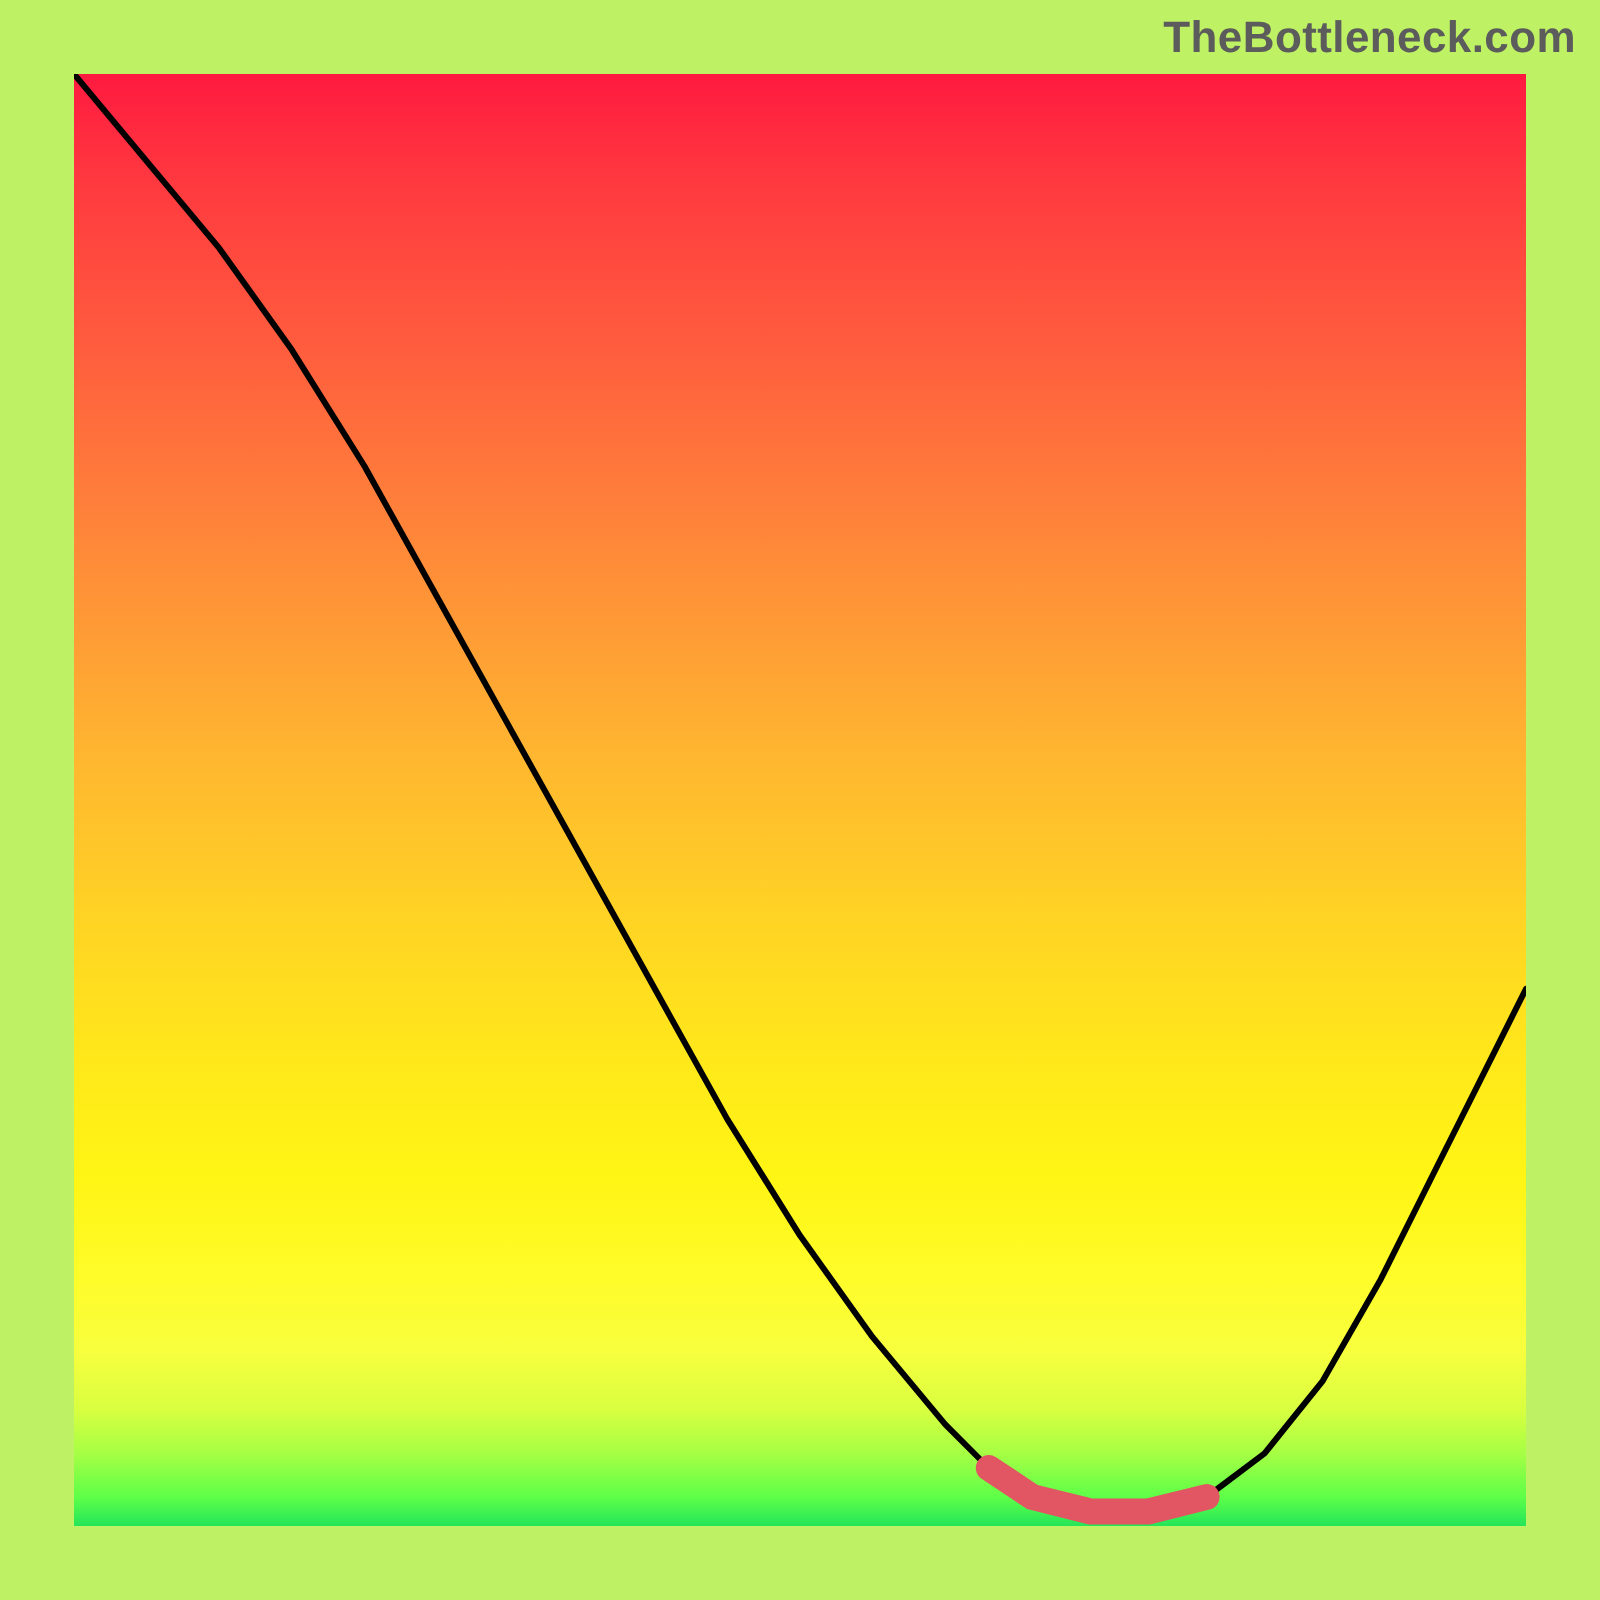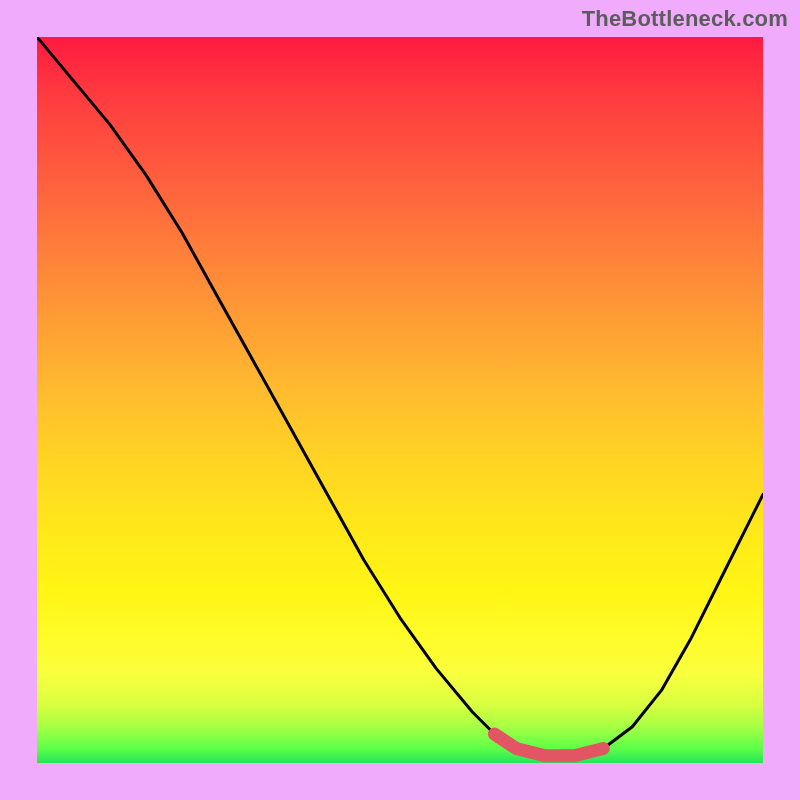--- a/index.html
+++ b/index.html
@@ -1,17 +1,17 @@
 <!DOCTYPE html>
 <html><head>
 <meta charset="utf-8">
 <style>
   * { margin: 0; padding: 0; box-sizing: border-box; }
   html, body { width: 800px; height: 800px; background: #000; overflow: hidden; }
-  .container { position: relative; width: 800px; height: 800px; background: #f0abfc; }
+  .container { position: relative; width: 800px; height: 800px; background: #bef264; }
   .watermark {
     position: absolute;
     top: 6px;
     right: 12px;
     font-family: Arial, Helvetica, sans-serif;
     font-size: 22px;
     font-weight: 600;
     color: #5c5c5c;
     letter-spacing: 0.2px;
     z-index: 10;

